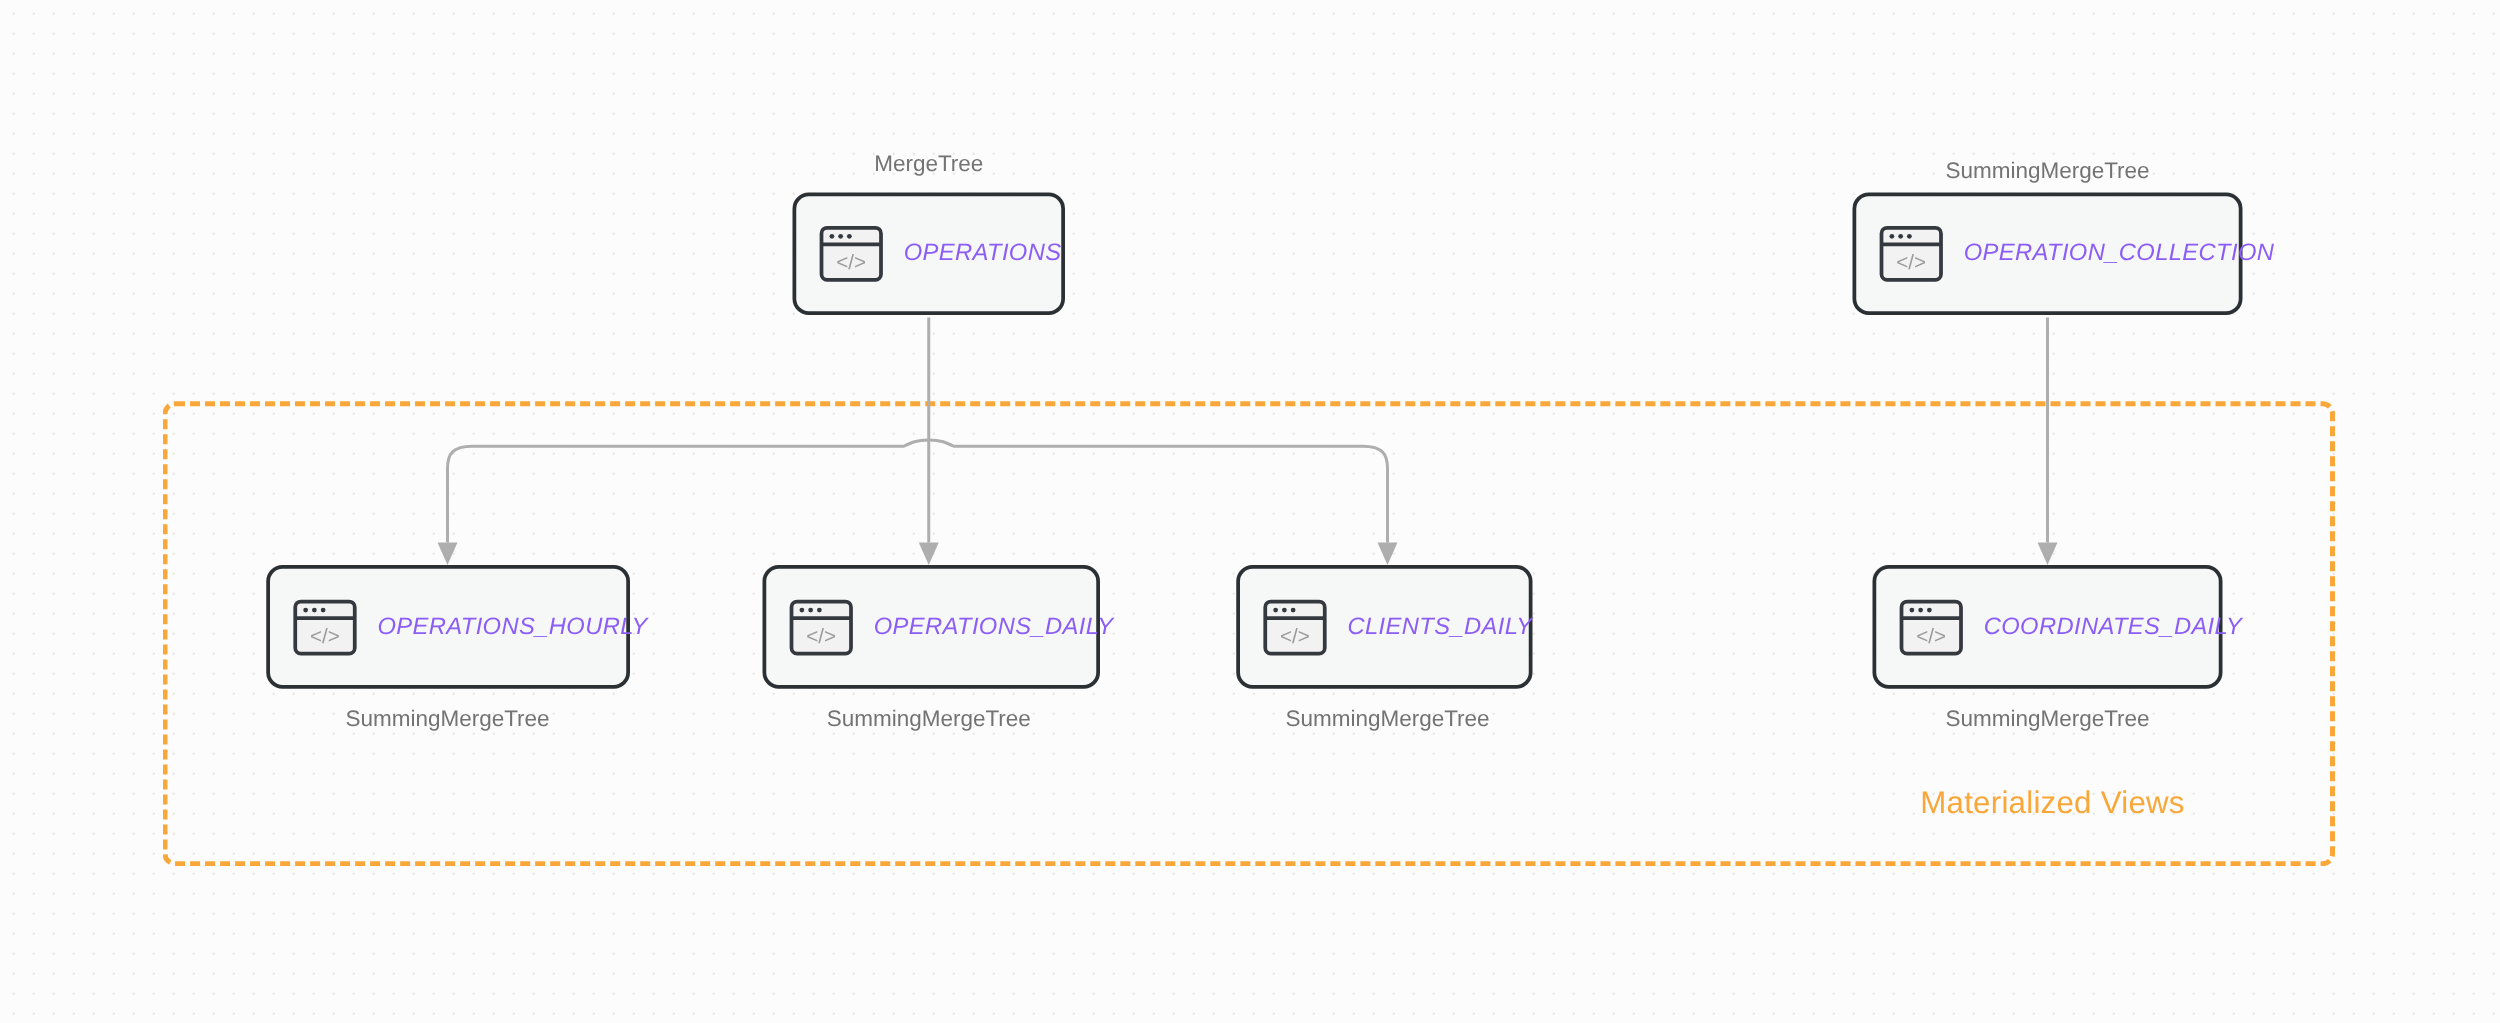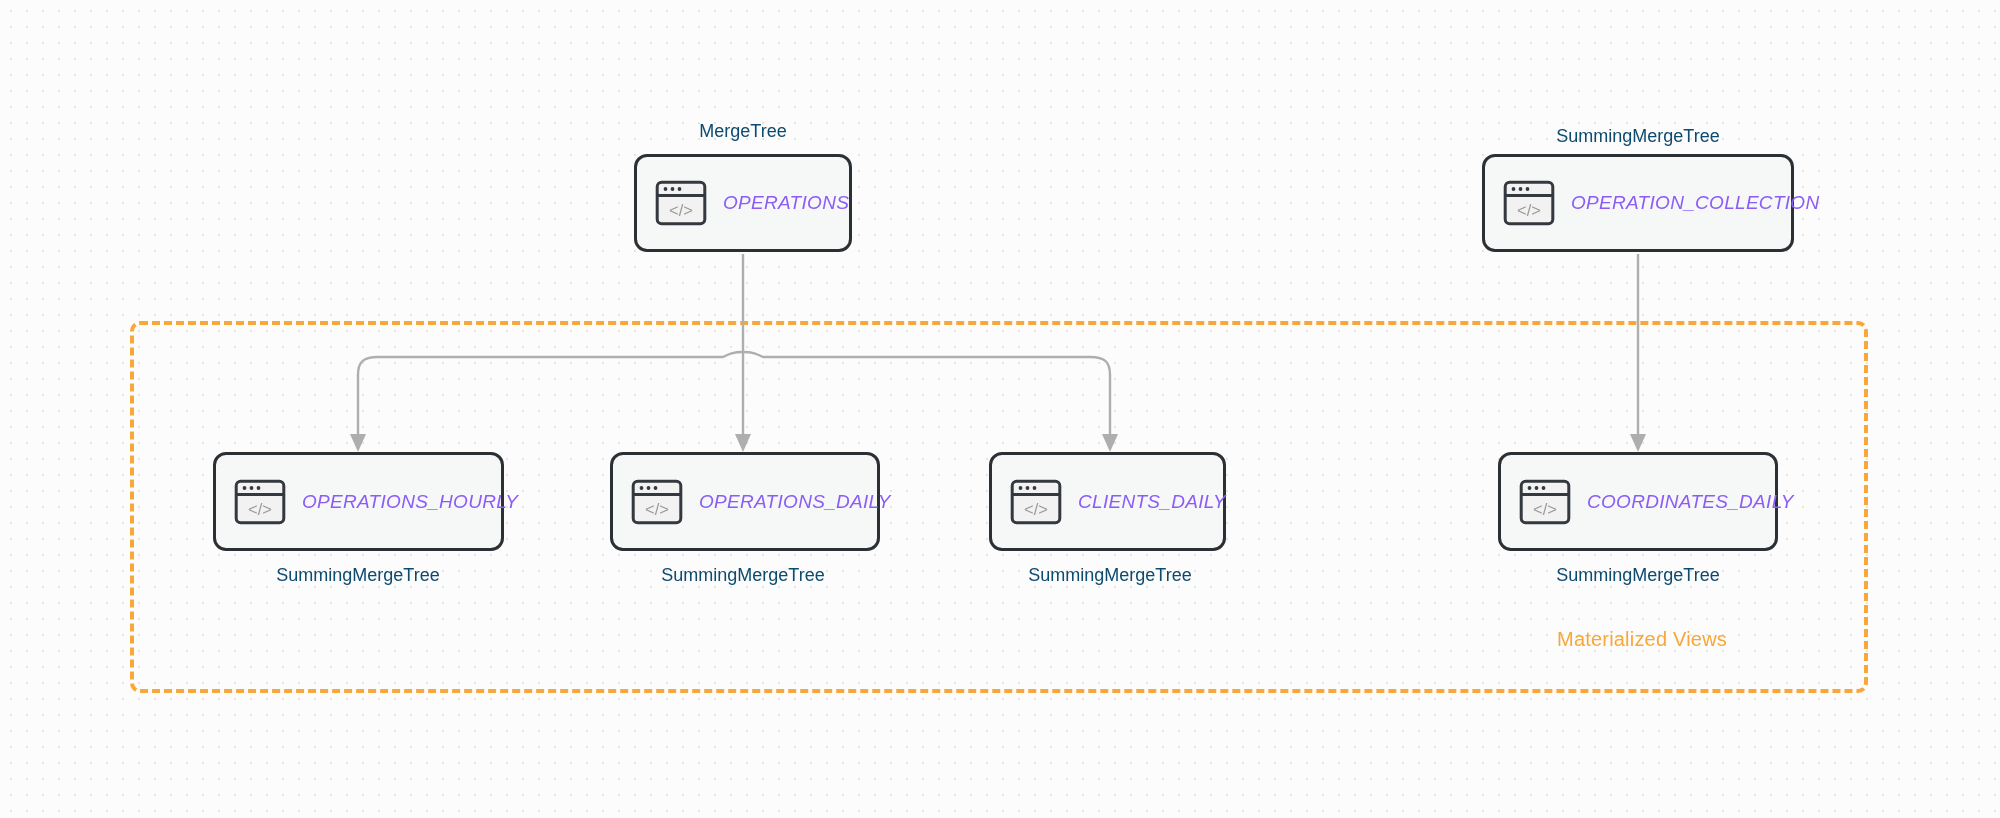--- a/index.html
+++ b/index.html
@@ -25,21 +25,21 @@
   
   .group-box {
     position: absolute;
     border: 4px dashed var(--mv-color, #F9A738);
     border-radius: 10px;
     background: transparent;
   }
   .group-label {
     position: absolute;
     color: var(--mv-color, #F9A738);
-    font-size: 20px;
+    font-size: 25px;
     font-weight: 400;
     letter-spacing: 0.2px;
     white-space: nowrap;
   }
 
   
   #edges {
     position: absolute;
     left: 0; top: 0;
     width: 2000px; height: 818px;
@@ -67,21 +67,21 @@
     font-style: italic;
     color: #8b5cf6;
     letter-spacing: 0.3px;
     white-space: nowrap;
   }
 
   
   .caption {
     position: absolute;
     font-size: 18px;
-    color: #0c4a6e;
+    color: #737373;
     white-space: nowrap;
     text-align: center;
     transform: translateX(-50%);
   }
 </style>
 </head>
 <body>
 
 <div id="canvas">
 

